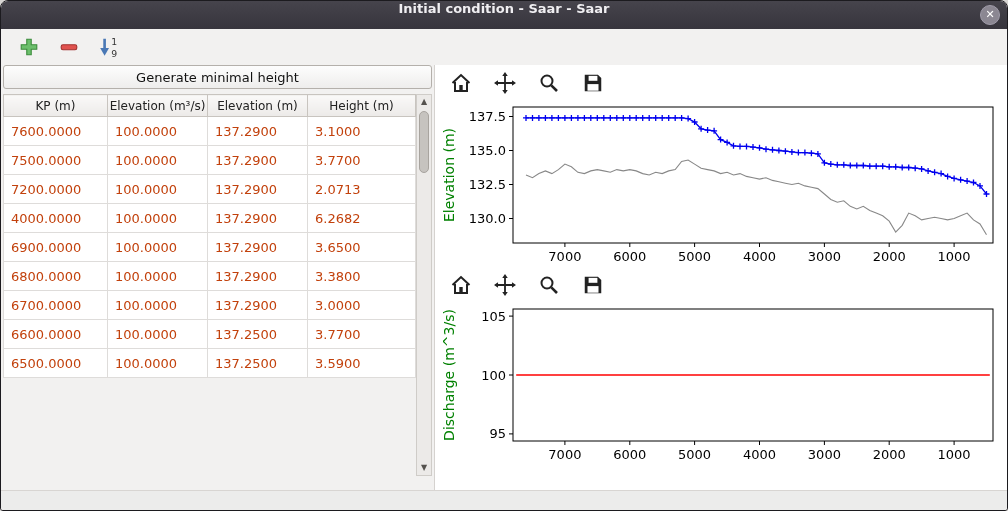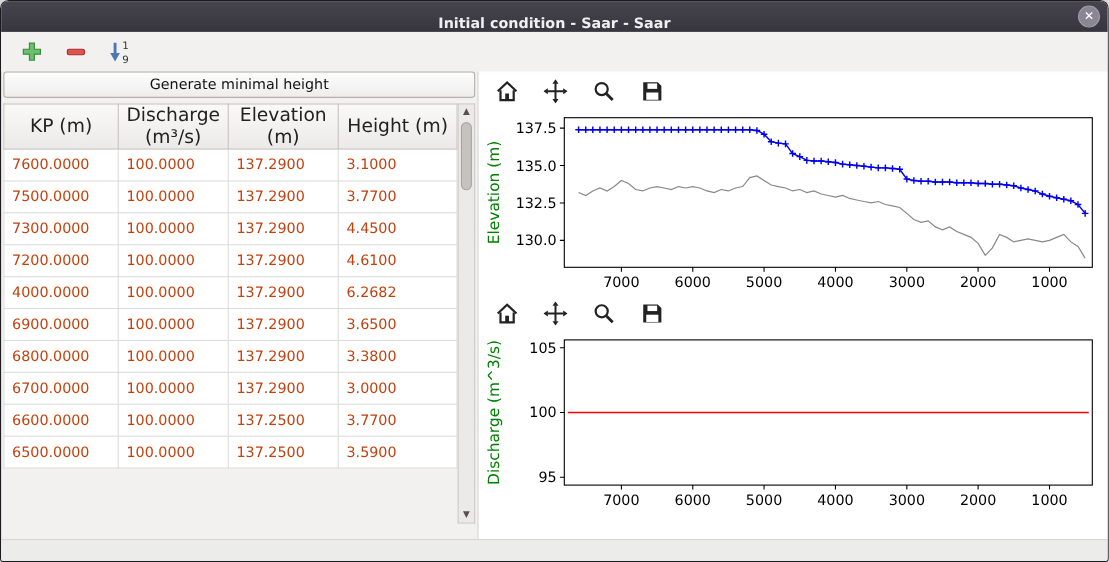--- a/index.html
+++ b/index.html
@@ -4,21 +4,21 @@
 <style>
   * { margin:0; padding:0; box-sizing:border-box; }
   html,body { width:1008px; height:511px; overflow:hidden; }
   body { font-family:"DejaVu Sans", sans-serif; background:#d8d6d4; }
 
   .window { width:1008px; height:511px; border:1px solid #1c1b1f;
             border-radius:8px 8px 3px 3px; overflow:hidden;
             display:flex; flex-direction:column; background:#f2f1f0; }
 
   .titlebar { flex:0 0 28px; background:linear-gradient(#46444c,#37353d);
-              display:flex; align-items:flex-end; position:relative; }
+              display:flex; align-items:flex-start; position:relative; }
   .title { flex:1; text-align:center; color:#f0eff2; font-size:13px; font-weight:bold; }
   .close-btn { position:absolute; right:7px; top:4px; width:20px; height:20px;
                border-radius:50%; background:#8b8792; border:1px solid #a09caa;
                color:#fff; font-size:11px; line-height:18px; text-align:center; cursor:pointer; }
 
   .app-toolbar { flex:0 0 36px; display:flex; align-items:center; gap:16px;
                  padding:0 16px; background:#f2f1f0; }
   .tool-btn { width:24px; height:24px; display:flex; align-items:center;
               justify-content:center; cursor:pointer; }
   .tool-btn svg { display:block; }
@@ -29,21 +29,21 @@
   .gen-row { display:flex; gap:16px; height:24px; margin:0 0 5px 0;flex-direction:column; }
   .gen-btn { flex:1; font-family:"DejaVu Sans",sans-serif; font-size:13px; color:#111;
              background:linear-gradient(#fdfdfd,#eeedec); border:1px solid #b4b0ab;
              border-radius:3px; cursor:pointer; }
 
   .table-area { display:flex; align-items:flex-start; }
   table { border-collapse:collapse; table-layout:fixed; width:412px;
           background:#fff; font-size:13px; }
   col.c0{width:104px;} col.c1{width:100px;} col.c2{width:100px;} col.c3{width:108px;}
   th { height:22px; background:linear-gradient(#faf9f8,#eceae8);
-       border:1px solid #c8c4bf; font-weight:normal; font-size:17px; color:#222; }
+       border:1px solid #c8c4bf; font-weight:normal; font-size:12px; color:#222; }
   td { height:29px; border:1px solid #dedcda; padding-left:7px; color:#c2410c;
        background:#fff; overflow:hidden; white-space:nowrap; }
 
   .vscroll { width:16px; height:382px; background:#eceae8; border:1px solid #cfccc8;
              display:flex; flex-direction:column; }
   .scroll-arrow { flex:0 0 14px; text-align:center; font-size:8px; color:#55524e;
                   line-height:14px; cursor:pointer; }
   .scroll-track { flex:1; position:relative; }
   .scroll-thumb { position:absolute; top:2px; left:2px; right:2px; height:62px;
                   background:#c6c3bf; border:1px solid #a8a49f; border-radius:6px; cursor:grab; }
@@ -101,49 +101,43 @@
         <table>
           <colgroup>
               <col class="c0">
               <col class="c1">
               <col class="c2">
               <col class="c3">
             </colgroup>
           <thead>
               <tr id="thead-row">
                 <th>KP (m)</th>
-                <th>Discharge (m³/s)</th>
+                <th>Elevation (m³/s)</th>
                 <th>Elevation (m)</th>
                 <th>Height (m)</th>
               </tr>
             </thead>
           <tbody id="tbody">
               <tr>
                 <td>7600.0000</td>
                 <td>100.0000</td>
                 <td>137.2900</td>
                 <td>3.1000</td>
               </tr>
               <tr>
                 <td>7500.0000</td>
                 <td>100.0000</td>
                 <td>137.2900</td>
                 <td>3.7700</td>
               </tr>
               <tr>
-                <td>7300.0000</td>
-                <td>100.0000</td>
-                <td>137.2900</td>
-                <td>4.4500</td>
-              </tr>
-              <tr>
                 <td>7200.0000</td>
                 <td>100.0000</td>
                 <td>137.2900</td>
-                <td>4.6100</td>
+                <td>2.0713</td>
               </tr>
               <tr>
                 <td>4000.0000</td>
                 <td>100.0000</td>
                 <td>137.2900</td>
                 <td>6.2682</td>
               </tr>
               <tr>
                 <td>6900.0000</td>
                 <td>100.0000</td>

